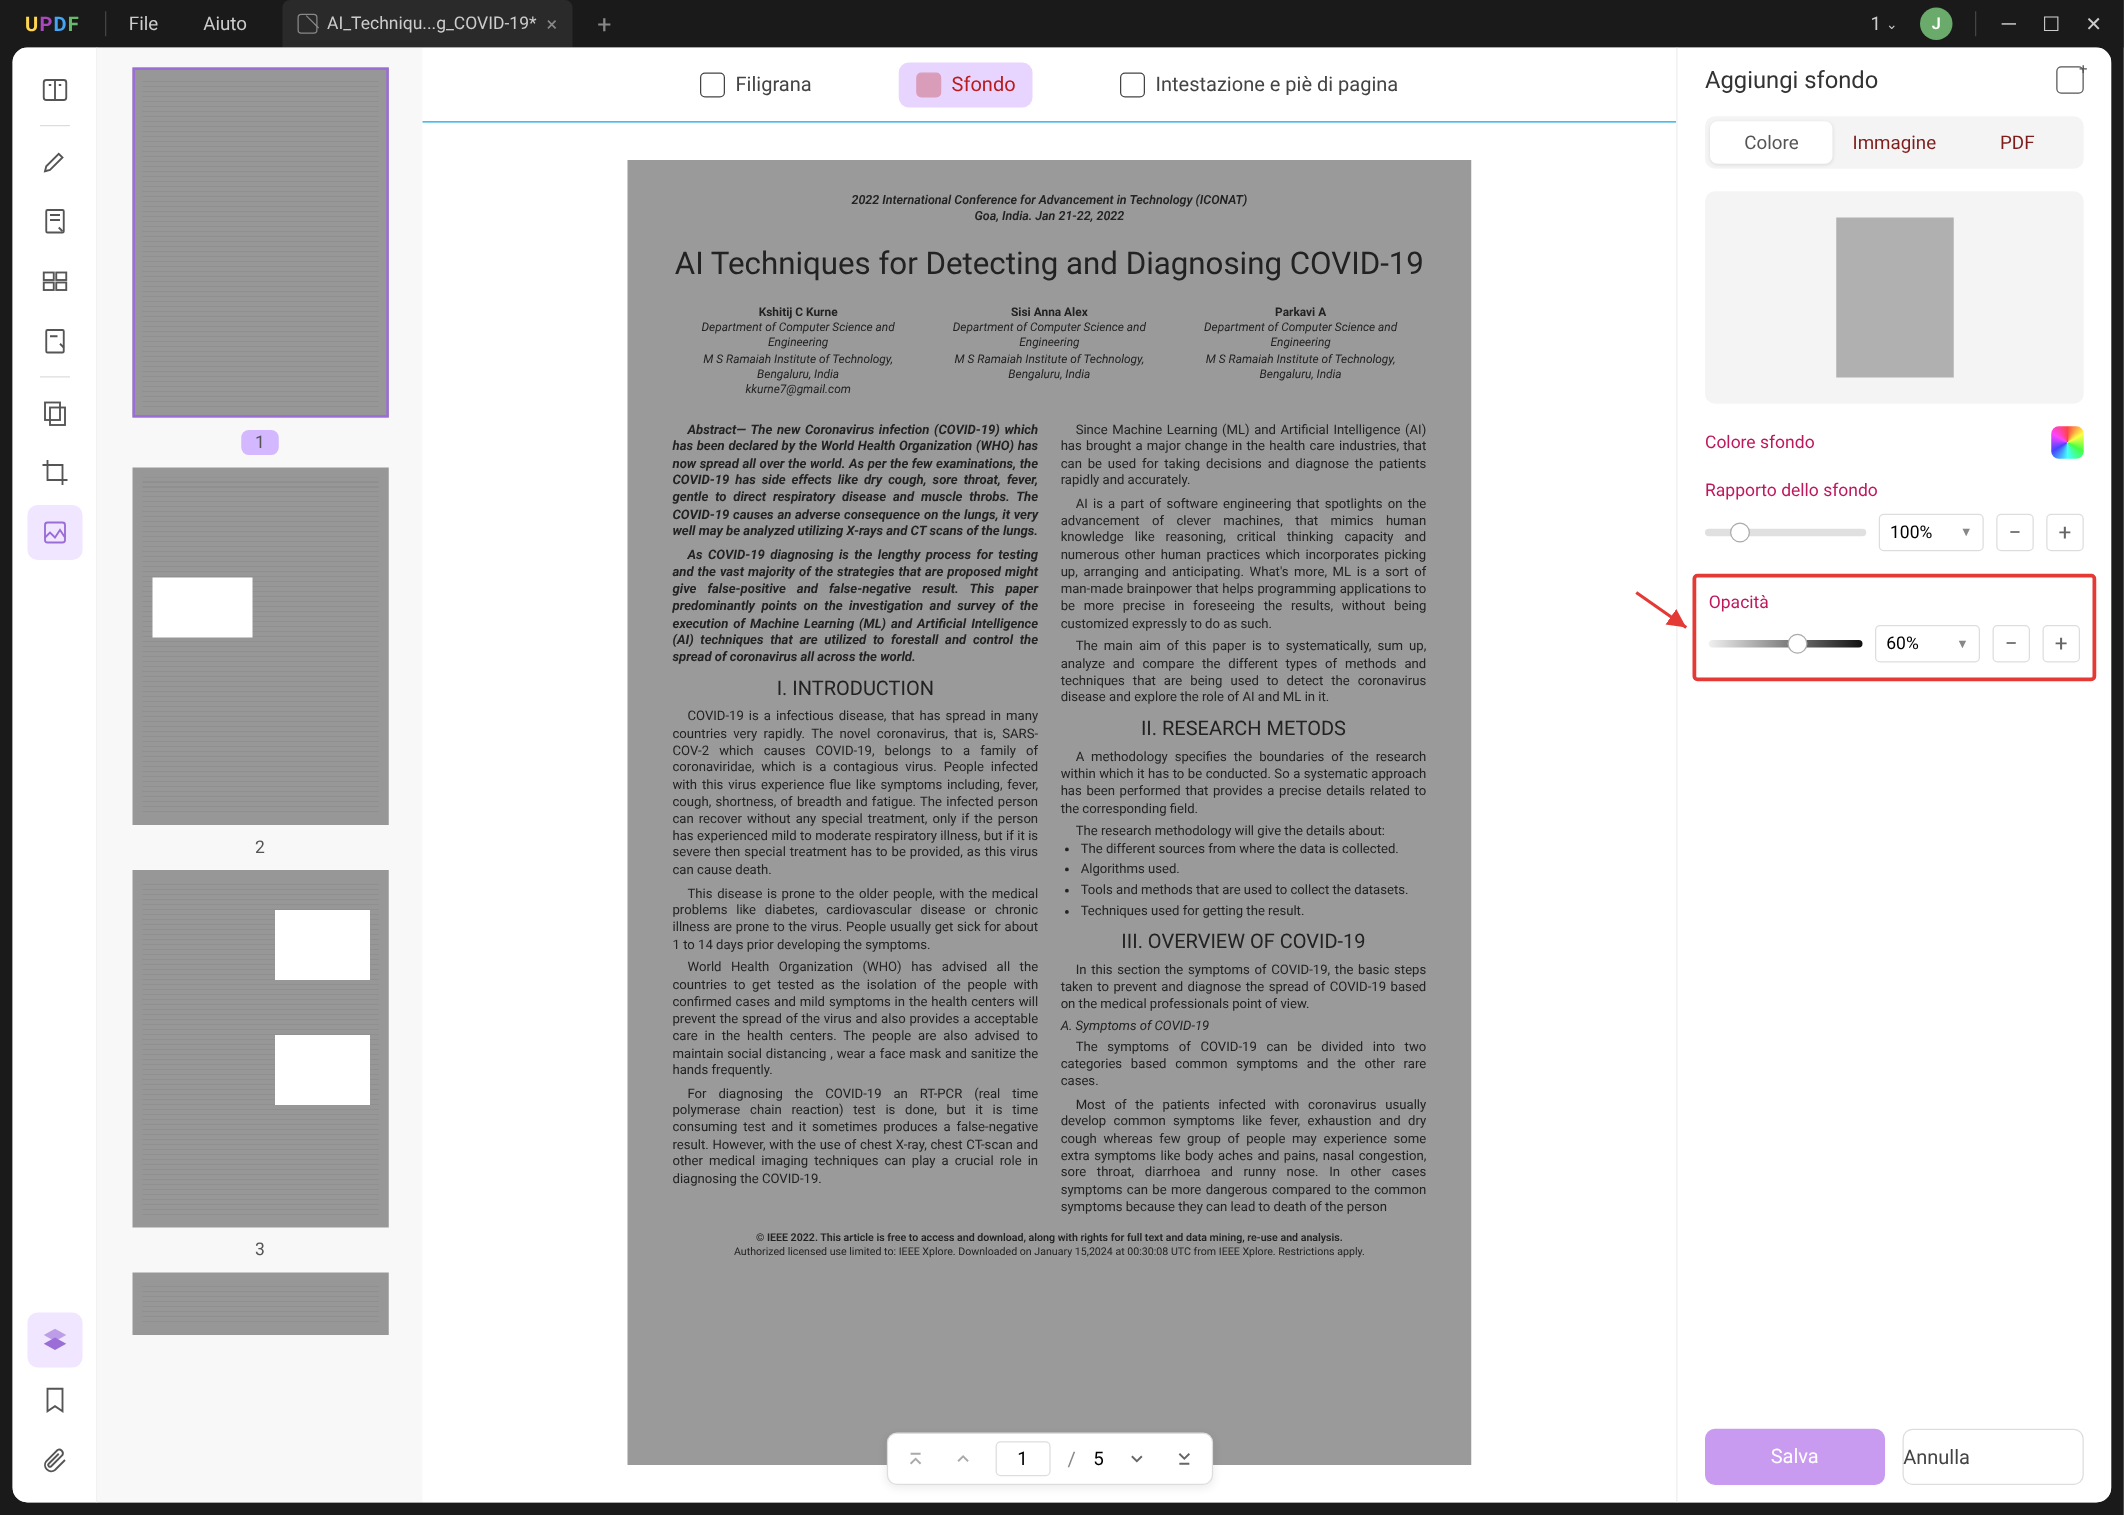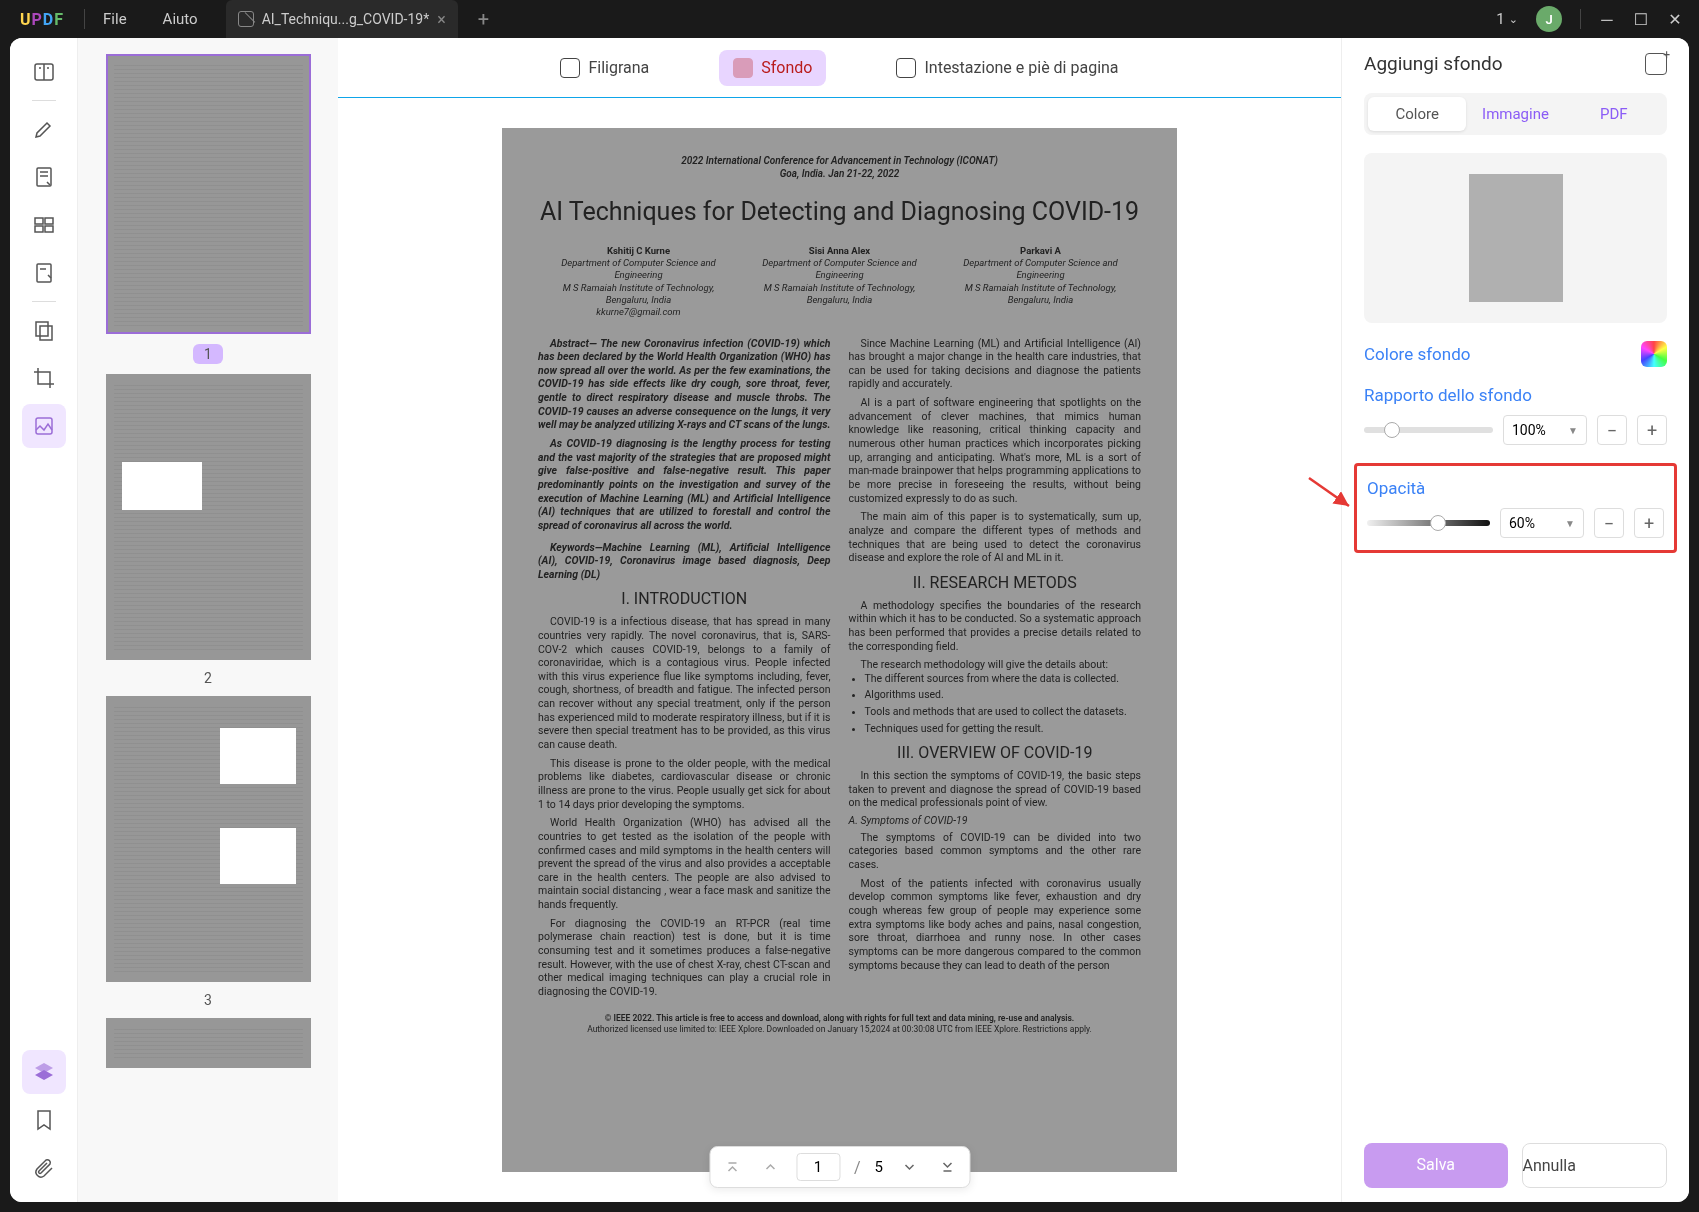--- a/index.html
+++ b/index.html
@@ -62,26 +62,26 @@
 .pager-btn { width:24px; height:24px; display:flex; align-items:center; justify-content:center; color:#888; cursor:pointer; }
 .pager-input { border:1px solid #ddd; border-radius:4px; padding:4px 0; width:44px; text-align:center; font-size:15px; }
 .pager-sep { color:#888; }
 
 .right-panel { width:348px; background:#fff; border-left:1px solid #eee; padding:14px 22px; display:flex; flex-direction:column; gap:18px; position:relative; }
 .rp-header { display:flex; align-items:center; justify-content:space-between; }
 .rp-title { font-size:19px; color:#333; }
 .rp-save-icon { width:22px; height:22px; border:1.5px solid #555; border-radius:4px; position:relative; cursor:pointer; }
 .rp-save-icon::after { content:"+"; position:absolute; top:-6px; right:-4px; font-size:12px; color:#555; }
 .seg { background:#f4f4f4; border-radius:8px; padding:4px; display:flex; position:relative; }
-.seg-btn { flex:1; text-align:center; padding:8px 0; font-size:15px; border-radius:6px; cursor:pointer; color:#8b5cf6; }
+.seg-btn { flex:1; text-align:center; padding:8px 0; font-size:15px; border-radius:6px; cursor:pointer; color:#7f1d1d; }
 .seg-btn.active { background:#fff; color:#555; box-shadow:0 1px 3px rgba(0,0,0,.1); }
 .preview-box { background:#f4f4f4; border-radius:8px; height:170px; display:flex; align-items:center; justify-content:center; }
 .preview-page { width:94px; height:128px; background:#b0b0b0; }
 .rp-row { display:flex; align-items:center; justify-content:space-between; }
-.rp-label { font-size:17px; color:#3b82f6; }
+.rp-label { font-size:14px; color:#be185d; }
 .color-swatch { width:26px; height:26px; border-radius:6px; background:conic-gradient(#f44,#ff4,#4f4,#4ff,#44f,#f4f,#f44); cursor:pointer; }
 .slider-row { display:flex; align-items:center; gap:10px; }
 .slider { flex:1; height:6px; background:#e0e0e0; border-radius:3px; position:relative; }
 .slider-thumb { position:absolute; top:50%; width:16px; height:16px; background:#fff; border:1px solid #aaa; border-radius:50%; transform:translate(-50%,-50%); }
 .slider.dark { background:linear-gradient(90deg,#f0f0f0,#111); }
 .val-box { width:84px; border:1px solid #ddd; border-radius:4px; padding:6px 8px; font-size:14px; display:flex; align-items:center; justify-content:space-between; }
 .val-box .chev { color:#888; font-size:10px; }
 .step-btn { width:30px; height:30px; border:1px solid #ddd; border-radius:4px; display:flex; align-items:center; justify-content:center; font-size:18px; color:#666; cursor:pointer; }
 .field-group { display:flex; flex-direction:column; gap:10px; }
 .highlight { border:3px solid #e53935; border-radius:4px; padding:12px 10px; margin:0 -10px; }
@@ -229,21 +229,20 @@
         <h1>AI Techniques for Detecting and Diagnosing COVID-19</h1>
         <div class="authors">
           <div><b>Kshitij C Kurne</b><br><span>Department of Computer Science and</span><br><span>Engineering</span><br><span>M S Ramaiah Institute of Technology,</span><br><span>Bengaluru, India</span><br><span>kkurne7@gmail.com</span></div>
           <div><b>Sisi Anna Alex</b><br><span>Department of Computer Science and</span><br><span>Engineering</span><br><span>M S Ramaiah Institute of Technology,</span><br><span>Bengaluru, India</span></div>
           <div><b>Parkavi A</b><br><span>Department of Computer Science and</span><br><span>Engineering</span><br><span>M S Ramaiah Institute of Technology,</span><br><span>Bengaluru, India</span></div>
         </div>
         <div class="cols">
           <div class="col">
             <p style="text-indent:12px"><b><i>Abstract— The new Coronavirus infection (COVID-19) which has been declared by the World Health Organization (WHO) has now spread all over the world. As per the few examinations, the COVID-19 has side effects like dry cough, sore throat, fever, gentle to direct respiratory disease and muscle throbs. The COVID-19 causes an adverse consequence on the lungs, it very well may be analyzed utilizing X-rays and CT scans of the lungs.</i></b></p>
             <p style="text-indent:12px;margin-top:5px"><b><i>As COVID-19 diagnosing is the lengthy process for testing and the vast majority of the strategies that are proposed might give false-positive and false-negative result. This paper predominantly points on the investigation and survey of the execution of Machine Learning (ML) and Artificial Intelligence (AI) techniques that are utilized to forestall and control the spread of coronavirus all across the world.</i></b></p>
-            <p style="text-indent:12px;margin-top:8px"><b><i>Keywords—Machine Learning (ML), Artificial Intelligence (AI), COVID-19, Coronavirus image based diagnosis, Deep Learning (DL)</i></b></p>
             <div class="sec-h">I.     INTRODUCTION</div>
             <p style="text-indent:12px">COVID-19 is a infectious disease, that has spread in many countries very rapidly. The novel coronavirus, that is, SARS-COV-2 which causes COVID-19, belongs to a family of coronaviridae, which is a contagious virus. People infected with this virus experience flue like symptoms including, fever, cough, shortness, of breadth and fatigue. The infected person can recover without any special treatment, only if the person has experienced mild to moderate respiratory illness, but if it is severe then special treatment has to be provided, as this virus can cause death.</p>
             <p style="text-indent:12px;margin-top:5px">This disease is prone to the older people, with the medical problems like diabetes, cardiovascular disease or chronic illness are prone to the virus. People usually get sick for about 1 to 14 days prior developing the symptoms.</p>
             <p style="text-indent:12px;margin-top:5px">World Health Organization (WHO) has advised all the countries to get tested as the isolation of the people with confirmed cases and mild symptoms in the health centers will prevent the spread of the virus and also provides a acceptable care in the health centers. The people are also advised to maintain social distancing , wear a face mask and sanitize the hands frequently.</p>
             <p style="text-indent:12px;margin-top:5px">For diagnosing the COVID-19 an RT-PCR (real time polymerase chain reaction) test is done, but it is time consuming test and it sometimes produces a false-negative result. However, with the use of chest X-ray, chest CT-scan and other medical imaging techniques can play a crucial role in diagnosing the COVID-19.</p>
           </div>
           <div class="col">
             <p style="text-indent:12px">Since Machine Learning (ML) and Artificial Intelligence (AI) has brought a major change in the health care industries, that can be used for taking decisions and diagnose the patients rapidly and accurately.</p>
             <p style="text-indent:12px;margin-top:5px">AI is a part of software engineering that spotlights on the advancement of clever machines, that mimics human knowledge like reasoning, critical thinking capacity and numerous other human practices which incorporates picking up, arranging and anticipating. What's more, ML is a sort of man-made brainpower that helps programming applications to be more precise in foreseeing the results, without being customized expressly to do as such.</p>
             <p style="text-indent:12px;margin-top:5px">The main aim of this paper is to systematically, sum up, analyze and compare the different types of methods and techniques that are being used to detect the coronavirus disease and explore the role of AI and ML in it.</p>

